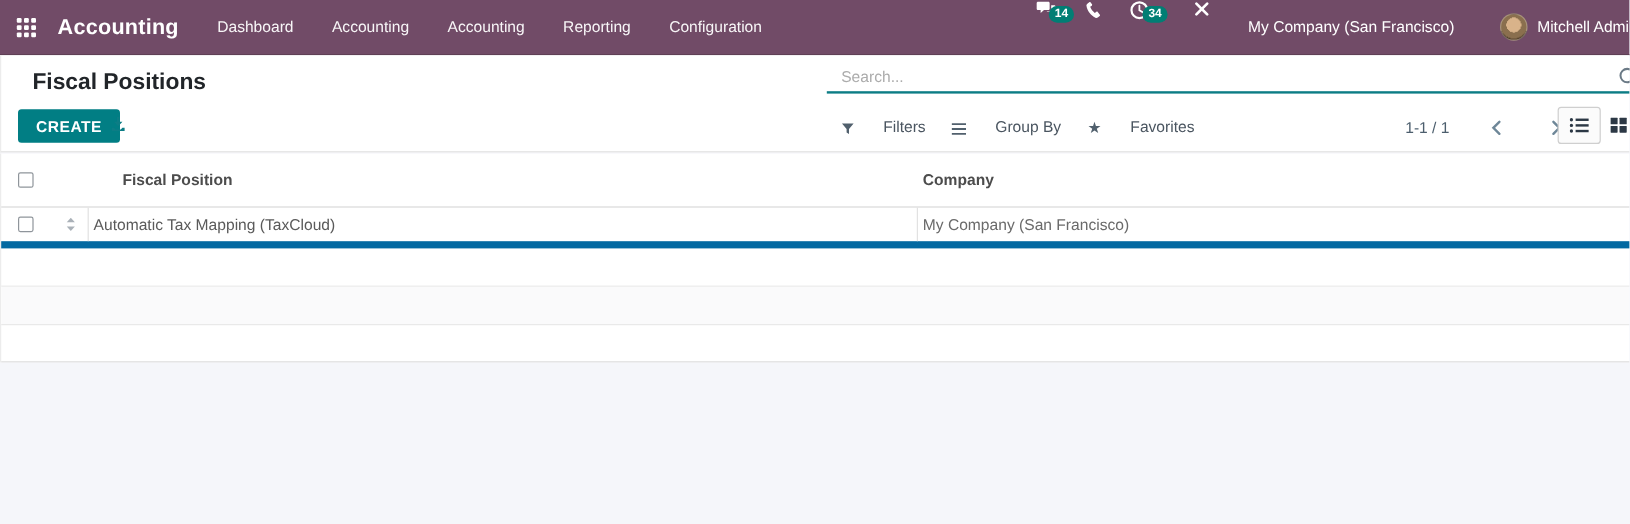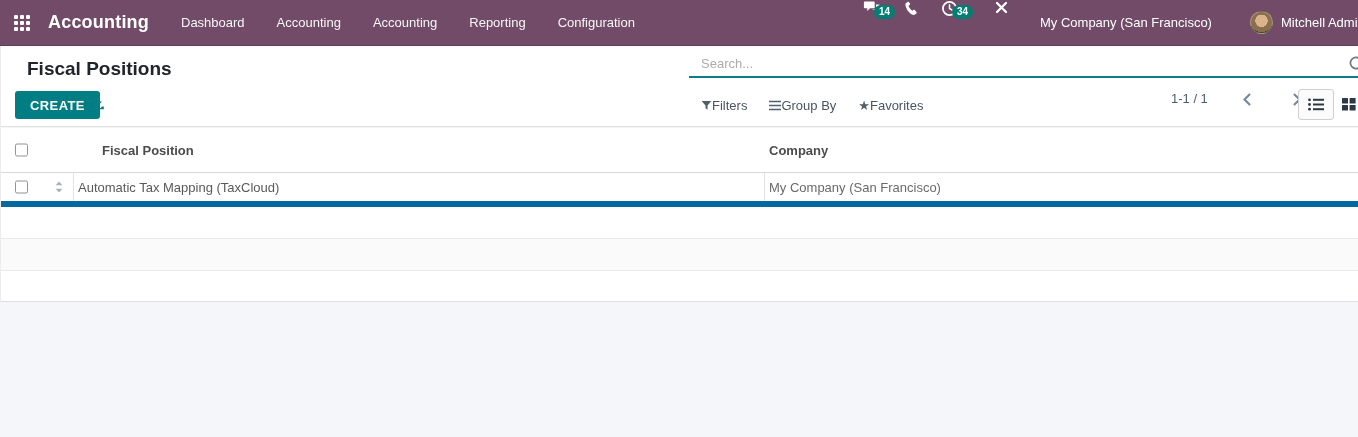--- a/index.html
+++ b/index.html
@@ -64,24 +64,24 @@
 
   .btn-create {
     position:absolute; left:14px; top:45px; height:28px;
     background:#017e84; color:#fff; border:none; border-radius:3px;
     font-family:"Liberation Sans",sans-serif; font-size:13px; font-weight:700;
     letter-spacing:.4px; padding:0 15px; cursor:pointer;
   }
   .btn-download { position:absolute; left:90px; top:50px; cursor:pointer; background:none; border:none; }
 
   .search-opts { position:absolute; left:700px; top:45px; height:28px; display:flex; align-items:center; gap:22px; }
-  .opt { display:flex; align-items:center; gap:0; font-size:13px; color:#4a5560; cursor:pointer; }
+  .opt { display:flex; align-items:flex-end; gap:24px; font-size:13px; color:#4a5560; cursor:pointer; }
   .opt .star { font-size:13px; color:#51606d; line-height:1; }
 
-  .pager { position:absolute; left:1170px; top:45px; height:30px; display:flex; align-items:flex-start; gap:28px; }
+  .pager { position:absolute; left:1170px; top:45px; height:30px; display:flex; align-items:center; gap:28px; }
   .pager-value { font-size:13px; color:#4c5e6d; white-space:nowrap; cursor:pointer; }
   .pager-btn { background:none; border:none; cursor:pointer; padding:2px 6px; }
 
   .switcher { position:absolute; left:1297px; top:43px; display:flex; }
   .view-btn {
     width:36px; height:31px; display:flex; align-items:center; justify-content:center;
     background:none; border:1px solid transparent; cursor:pointer;
   }
   .view-btn.active { background:#fbfbfb; border:1px solid #cfcfcf; border-radius:3px; }
 

